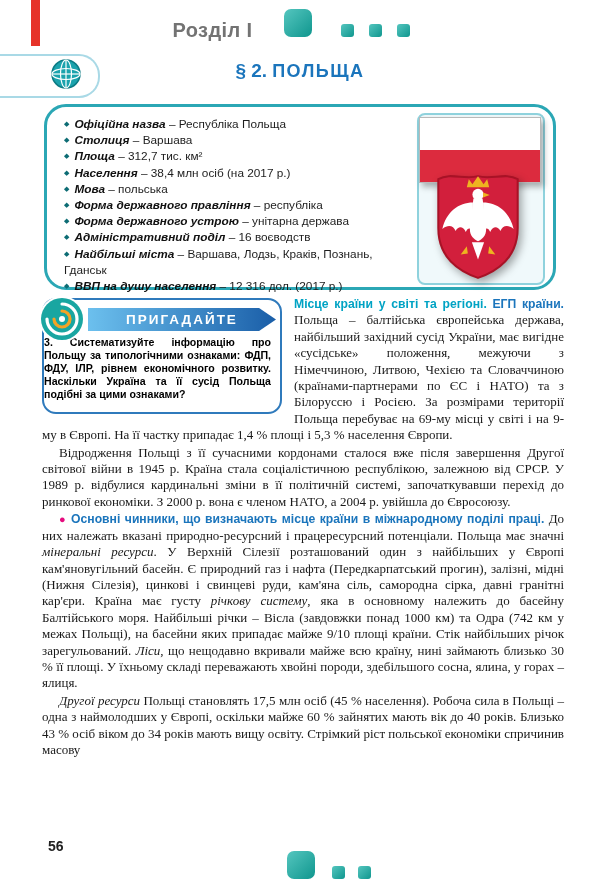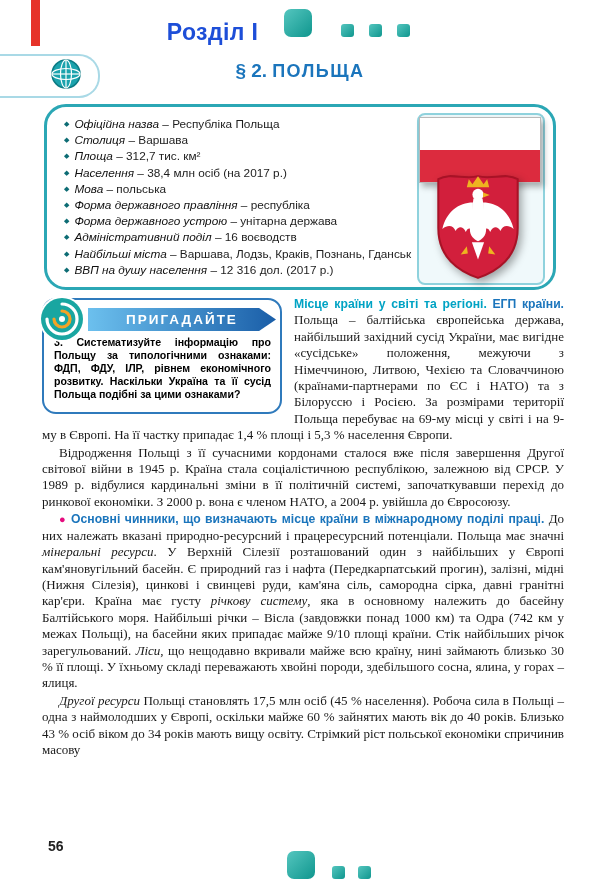--- a/index.html
+++ b/index.html
@@ -2,21 +2,21 @@
 <html><head>
 <meta charset="utf-8">
 <style>
   html,body{margin:0;padding:0;background:#e9e9e9;}
   .page{position:relative;width:600px;height:889px;background:#fff;overflow:hidden;
         font-family:"Liberation Sans",sans-serif;margin:0 auto;}
 
   
   .red-bar{position:absolute;left:31px;top:0;width:9px;height:46px;background:#e63329;}
   .chapter{position:absolute;top:19px;left:150px;width:125px;text-align:center;
-           color:#1d4ed8;font-size:23px;font-weight:bold;letter-spacing:.4px;}
+           color:#737373;font-size:20px;font-weight:bold;letter-spacing:.4px;}
   .sq{position:absolute;background:linear-gradient(135deg,#55c6bf,#0f968e);}
   .sq.big{width:28px;height:28px;border-radius:7px;}
   .sq.sm{width:13px;height:13px;border-radius:3px;}
   .sq.t-big{top:9px;left:284px;}
   .sq.t-s1{top:24px;left:341px;}
   .sq.t-s2{top:24px;left:369px;}
   .sq.t-s3{top:24px;left:397px;}
   .sq.b-big{top:851px;left:287px;}
   .sq.b-s1{top:866px;left:332px;}
   .sq.b-s2{top:866px;left:358px;}
@@ -28,21 +28,21 @@
   h1.sec{position:absolute;top:60px;left:110px;right:110px;margin:0;text-align:center;
          color:#1b75bc;font-size:19px;font-weight:bold;}
   h1.sec .sec-title{letter-spacing:1.5px;margin-left:5px;font-size:18px;}
 
   
   .facts{position:absolute;top:104px;left:44px;width:512px;height:186px;
          border:3px solid #2ba7b5;border-radius:22px;box-sizing:border-box;background:#fff;}
   .facts ul{position:absolute;top:9px;left:17px;width:352px;margin:0;padding:0;list-style:none;
             font-size:11.8px;line-height:16.2px;color:#1d1d1d;text-align:left;}
   .facts .blt{display:inline-block;color:#0d6c74;font-size:7px;vertical-align:2px;margin-right:5px;}
-  .facts .lab{font-weight:normal;font-style:italic;color:#111;}
+  .facts .lab{font-weight:bold;font-style:italic;color:#111;}
 
   .emblem{position:absolute;top:4px;right:8px;width:130px;height:174px;}
   .emblem .panel{position:absolute;top:2px;left:2px;width:124px;height:168px;
                  border:2px solid #8fd2dd;border-radius:8px;background:#f0f9fb;}
   .flag{position:absolute;top:6px;left:4px;width:120px;height:64px;background:#fff;
         border:1px solid #b9b9b9;box-shadow:3px 4px 6px rgba(0,0,0,.3);}
   .flag .redh{position:absolute;bottom:0;left:0;right:0;height:50%;background:#dc2b3e;}
   .arms{position:absolute;top:58px;left:17px;width:92px;height:114px;
         filter:drop-shadow(3px 4px 4px rgba(0,0,0,.35));}
 
@@ -52,21 +52,21 @@
            text-align:justify;color:#191919;}
   .par{margin:0 0 1px 0;}
   .ind{text-indent:17px;}
   .lt{color:#00a3c4;font-family:"Liberation Sans",sans-serif;font-size:12.2px;font-weight:bold;}
   .lb{color:#1b75bc;font-family:"Liberation Sans",sans-serif;font-size:12.2px;font-weight:bold;}
   .mdot{color:#e50c7e;font-size:11px;}
   .itl{font-style:italic;}
 
   
   .remember{float:left;width:240px;margin:2px 12px 4px 0;border:2px solid #2f7abc;border-radius:14px;
-            background:#fff;box-sizing:border-box;position:relative;padding:36px 9px 6px 10px;
+            background:#fff;box-sizing:border-box;position:relative;padding:36px 9px 6px 0;
             font-family:"Liberation Sans",sans-serif;}
   .rem-banner{position:absolute;top:8px;left:44px;width:188px;height:23px;
               background:linear-gradient(90deg,#6cc0ee,#1a5ea8);
               clip-path:polygon(0 0,91% 0,100% 50%,91% 100%,0 100%);
               color:#fff;font-weight:bold;font-size:13.5px;letter-spacing:2px;line-height:23px;text-align:center;}
   .rem-icon{position:absolute;top:-5px;left:-6px;width:48px;height:48px;}
   .q{margin:0 0 5px 0;font-size:10.6px;line-height:13px;font-weight:bold;color:#000;text-align:justify;}
 
   .pagenum{position:absolute;left:48px;top:838px;font-weight:bold;font-size:14px;color:#222;text-align:center;}
 </style>

